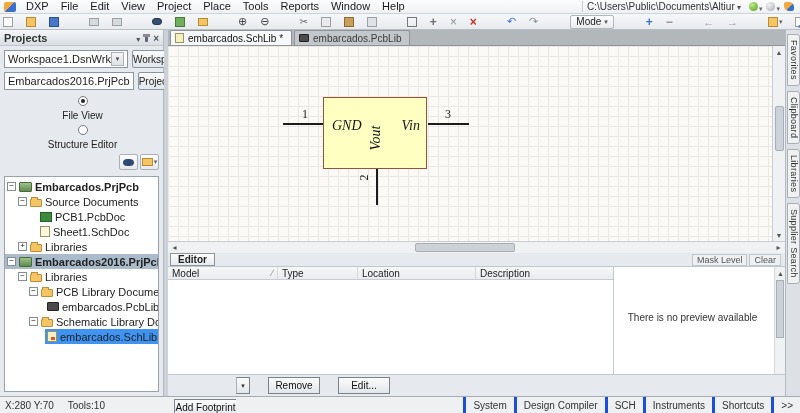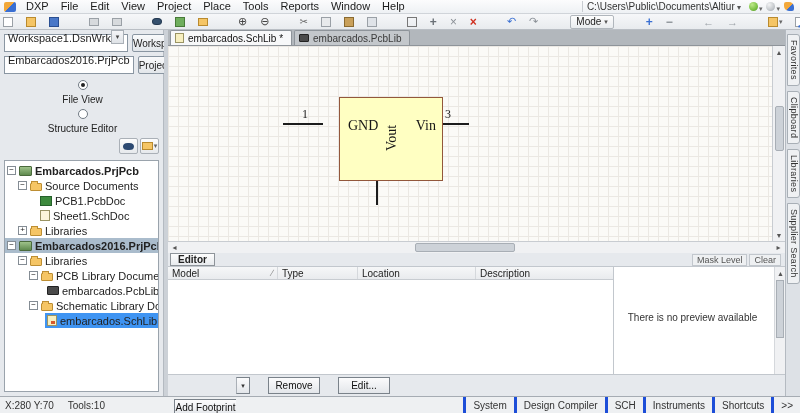--- a/index.html
+++ b/index.html
@@ -79,21 +79,21 @@
   .projects { width:164px; background:#e6e9ed; border-right:1px solid #b4bac1; display:flex; flex-direction:column; }
   .panel-header { height:16px; display:flex; align-items:center; padding:0 4px;
     background:linear-gradient(#f4f6f8,#d9dee4); border-bottom:1px solid #c2c7cd; }
   .panel-title { font-weight:bold; font-size:11px; color:#333; }
   .ph-icons { margin-left:auto; display:flex; gap:5px; align-items:center; color:#555; }
   .ph-arrow::before { content:"▾"; font-size:8px; }
   .ph-pin { width:3px; height:8px; background:#667; border-radius:1px; position:relative; }
   .ph-pin::after { content:""; position:absolute; left:-2px; top:0; width:7px; height:3px; background:#889; }
   .ph-close::before { content:"×"; font-size:10px; font-weight:bold; }
   .prow { display:flex; margin:4px 4px 0 4px; gap:4px; }
-  .combo { flex:1; height:18px; background:#fff; border:1px solid #8a96a2; display:flex; align-items:flex-end;
+  .combo { flex:1; height:18px; background:#fff; border:1px solid #8a96a2; display:flex; align-items:center;
            padding:7px 3px; font-size:11px; position:relative; }
   .combo .caret { margin-left:auto; width:13px; height:14px; background:linear-gradient(#f4f5f7,#dfe3e7);
                   border:1px solid #aab0b7; display:flex; align-items:center; justify-content:center; }
   .combo .caret::before { content:"▾"; font-size:7px; color:#444; }
   .side-btn { width:54px; height:18px; border:1px solid #8a96a2; background:linear-gradient(#f9fafb,#e2e6ea);
               font-size:10px; display:flex; align-items:center; justify-content:center; border-radius:2px; }
   .radio-row { display:flex; align-items:center; gap:4px; margin:6px 4px 4px 6px; font-size:10px;flex-direction:column; }
   .radio { width:10px; height:10px; border-radius:50%; border:1px solid #707a84; background:#fff; position:relative; }
   .radio.sel::after { content:""; position:absolute; left:2px; top:2px; width:4px; height:4px; border-radius:50%; background:#222; }
   .mini-btn { width:19px; height:16px; border:1px solid #aab0b7; background:linear-gradient(#fdfdfd,#e6e9ec);
@@ -128,21 +128,21 @@
   .dtab { display:flex; align-items:center; gap:4px; height:15px; padding:0 8px 0 4px; font-size:10px;
           background:#c3c7cb; color:#3a3a3a; border:1px solid #8e949a; border-bottom:none; border-radius:2px 2px 0 0; }
   .dtab.active { background:#f7f8f9; color:#111; }
   .dt-ico1 { width:9px; height:10px; background:#f7efc0; border:1px solid #9a9464; }
   .dt-ico2 { width:10px; height:8px; background:#4a4a4a; border:1px solid #222; border-radius:1px; }
 
   .canvas-wrap { height:195px; display:flex; }
   .canvas { flex:1; position:relative; background:#fbfaf7;
     background-image: linear-gradient(#ebe8e3 1px, transparent 1px), linear-gradient(90deg, #ebe8e3 1px, transparent 1px);
     background-size: 10px 10px; overflow:hidden; }
-  .comp-box { position:absolute; left:171px; top:51px; width:104px; height:84px; background:#ffffc2; border:1.5px solid #92573b; }
+  .comp-box { position:absolute; left:155px; top:51px; width:104px; height:72px; background:#ffffc2; border:1.5px solid #92573b;font-style:italic; }
   .pin-line { position:absolute; background:#1c1c1c; }
   .pin1-line { left:115px; top:77px; width:40px; height:2px; }
   .pin3-line { left:260px; top:77px; width:41px; height:2px; }
   .pin2-line { left:208px; top:119px; width:2px; height:40px; }
   .pin-num { position:absolute; font-family:"Liberation Serif", serif; font-size:12px; color:#1a1a1a; width:34px; text-align:center; }
   .num1 { left:120px; top:61px; }
   .num3 { left:263px; top:61px; }
   .num2 { left:179px; top:124px; transform:rotate(-90deg); }
   .pin-name { position:absolute; font-family:"Liberation Serif", serif; font-size:14px; color:#161616; }
   .name-gnd { left:8px; top:20px; }
@@ -297,20 +297,28 @@
       <span class="sq"></span>
     </span>
   <span class="tico i-snip">
       <span class="sq"></span>
     </span>
 </div>
 
 <div class="main">
 
   <div class="projects">
+    <div class="panel-header">
+      <span class="panel-title">Projects</span>
+      <span class="ph-icons">
+        <span class="ph-arrow"></span>
+        <span class="ph-pin"></span>
+        <span class="ph-close"></span>
+      </span>
+    </div>
     <div class="prow">
       <div class="combo">
         <span>Workspace1.DsnWrk</span>
         <span class="caret"></span>
       </div>
       <div class="side-btn">Workspace</div>
     </div>
     <div class="prow">
       <div class="combo">
         <span>Embarcados2016.PrjPcb</span>

